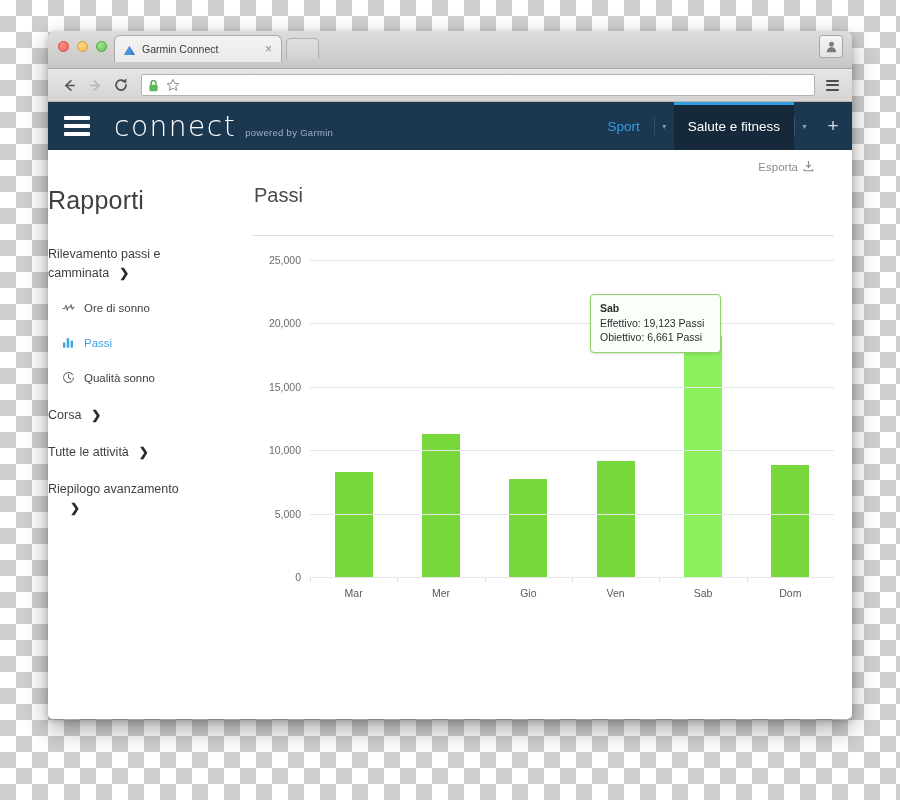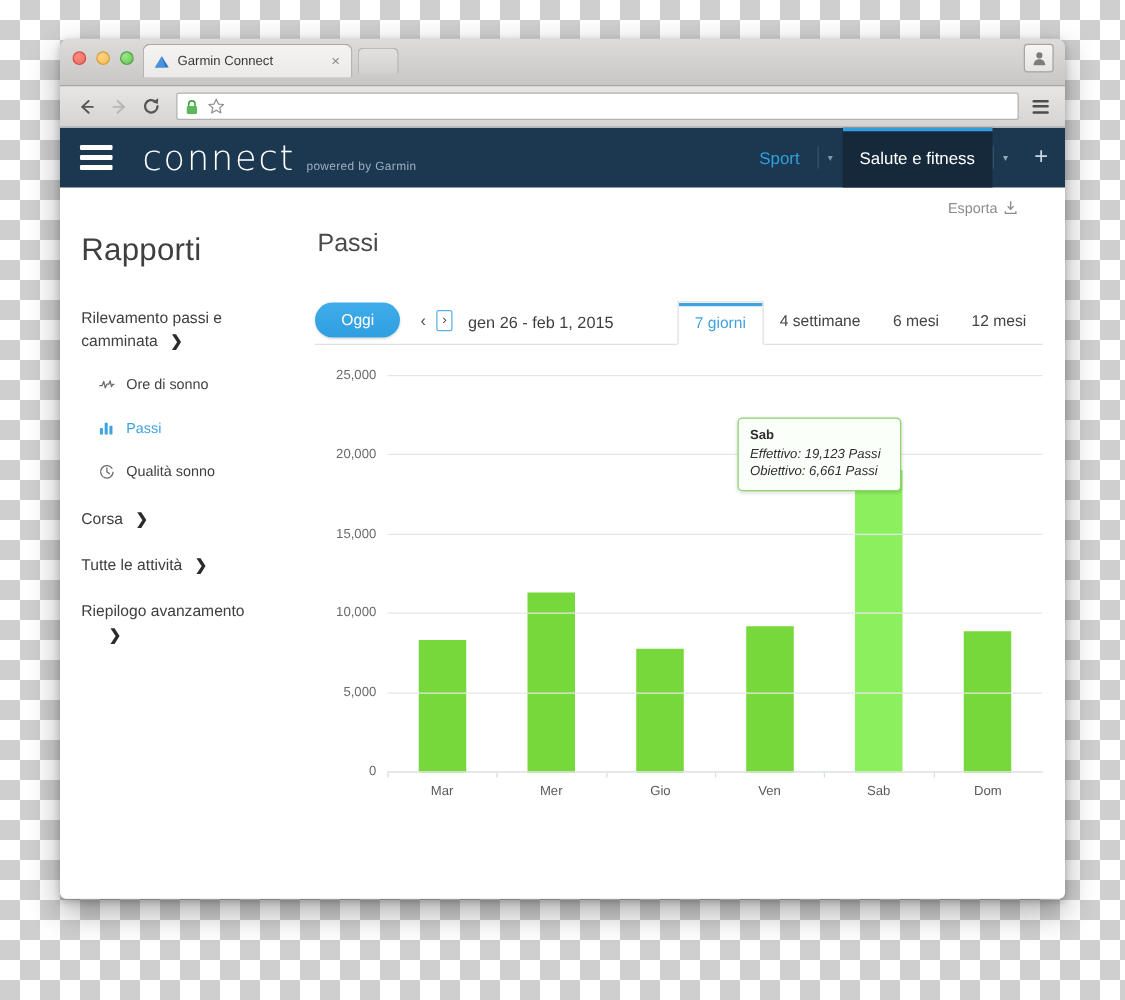--- a/index.html
+++ b/index.html
@@ -161,21 +161,21 @@
   .gc-caret.on-active { border-left-color:#3b5872; color:#93a8bb;}
   .gc-plus { display:flex; align-items:center; justify-content:center; width: 38px; color:#cdd8e2; font-size: 19px; font-weight: 300;}
 
   
   .export-row { height: 34px; display: flex; align-items: center; justify-content: flex-end; padding-right: 38px; }
   .export-link { font-size: 11.5px; color: #8b8b8b; display: flex; align-items: center; gap: 5px; }
 
   .content { display: flex; padding: 0 0 0 0; }
 
   
-  .sidebar { width: 188px; padding-left: 17px; flex: 0 0 auto; }
+  .sidebar { width: 188px; flex: 0 0 auto; }
   .page-title { font-size: 25px; color: #3f3f3f; font-weight: 400; margin: 2px 0 30px 0; letter-spacing: 0.2px; }
   .side-group {
     font-size: 12.5px; color: #3f3f3f; line-height: 19px;
     margin-bottom: 18px; padding-right: 6px;
   }
   .side-group .chev { color:#2b2b2b; font-weight: bold; font-size: 12px; margin-left: 10px; }
   .side-sub { margin: 0 0 14px 0; padding-left: 14px; }
   .side-sub-item { display: flex; align-items: center; gap: 9px; margin-bottom: 22px; font-size: 11.5px; color: #3f3f3f; }
   .side-sub-item.active { color: #3fa2e0; }
   .side-ic { width: 13px; height: 13px; flex: 0 0 auto; display:flex; align-items:center; justify-content:center; }
@@ -254,21 +254,21 @@
     left: 338px; top: 33px;
     width: 131px;
     background: #fafffa;
     border: 1.5px solid #8fd36a;
     border-radius: 4px;
     padding: 7px 9px 8px 9px;
     box-shadow: 0 1px 3px rgba(0,0,0,0.14);
     z-index: 10;
   }
   .tt-title { font-size: 10.5px; font-weight: bold; color: #2e2e2e; margin-bottom: 2px; }
-  .tt-line { font-size: 10.5px; color: #2e2e2e; line-height: 14px; white-space: nowrap; font-style: italic; }
+  .tt-line { font-size: 10.5px; color: #2e2e2e; line-height: 14px; white-space: nowrap; }
 </style>
 </head>
 <body>
 
 <div id="browser-window">
 
   <div class="tabstrip">
     <div class="traffic">
       <span class="dot red"></span>
       <span class="dot yellow"></span>
@@ -417,35 +417,20 @@
           <span>Tutte le attività</span><span class="chev">❯</span>
         </div>
         <div class="side-group">
           <span>Riepilogo avanzamento</span><br><span class="chev" style="margin-left:22px">❯</span>
         </div>
       </div>
 
       <div class="main">
         <div class="chart-title">Passi</div>
 
-        <div class="controls">
-          <span class="btn-oggi">Oggi</span>
-          <span class="navarrows">
-            <span class="arrow-prev">‹</span>
-            <span class="arrow-next">›</span>
-          </span>
-          <span class="daterange">gen 26 - feb 1, 2015</span>
-
-          <div class="rangetabs">
-            <span class="rtab active">7 giorni</span>
-            <span class="rtab">4 settimane</span>
-            <span class="rtab">6 mesi</span>
-            <span class="rtab">12 mesi</span>
-          </div>
-        </div>
         <div class="tabs-underline"></div>
 
         <div class="chartbox">
           <div class="plot" id="plot">
             <div class="axisline"></div>
             <div class="bars" id="bars">
                 <div class="barcell">
                   <div class="bar">
                     <div class="seg-actual" style="height: 106.512px; background: rgb(118, 216, 58);"></div>
                   </div>

